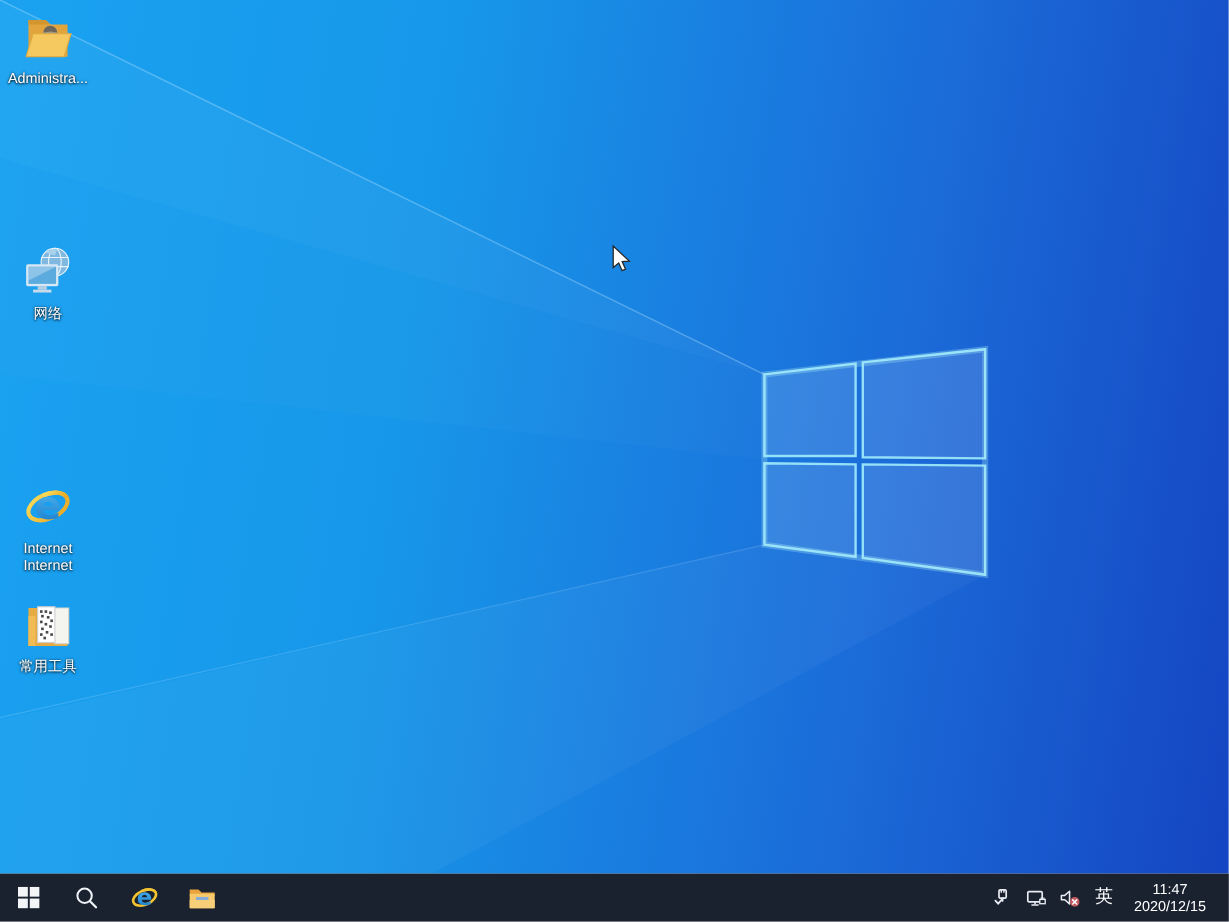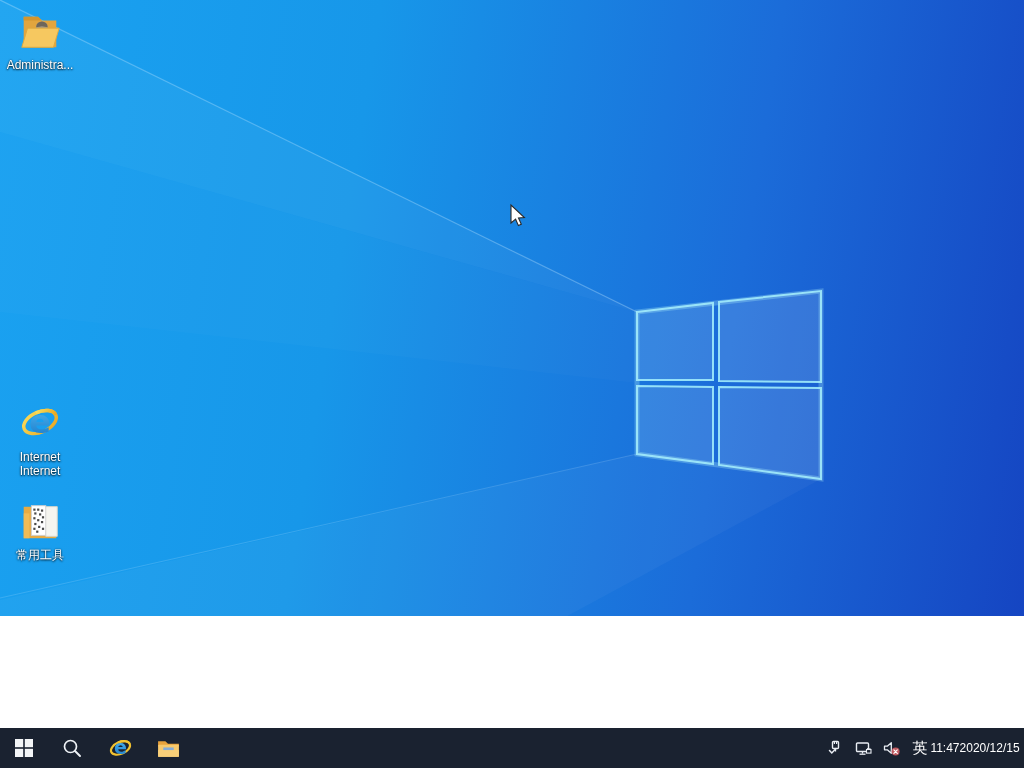--- a/index.html
+++ b/index.html
@@ -1,36 +1,36 @@
 <!DOCTYPE html>
 <html><head>
 <meta charset="utf-8">
 <style>
   html,body{margin:0;padding:0;width:1024px;height:768px;overflow:hidden;
     font-family:"Liberation Sans","DejaVu Sans",sans-serif;}
-  .desktop{position:relative;width:1024px;height:616px;
+  .desktop{position:relative;width:1024px;height:728px;
     background:linear-gradient(99deg,#1aa2f1 0%,#1797e9 34%,#1b6cd9 70%,#1545c2 100%);
     overflow:hidden;}
   .wallart{position:absolute;left:0;top:0;pointer-events:none;}
   
   .dicon{position:absolute;left:2px;width:76px;display:flex;flex-direction:column;
     align-items:center;cursor:default;}
   .dglyph{width:48px;height:50px;display:flex;align-items:center;justify-content:center;}
   .dlabel{margin-top:2px;font-size:12px;line-height:1.2;color:#fff;text-align:center;
     text-shadow:0 1px 2px rgba(0,0,0,.85),0 0 2px rgba(0,0,0,.6);max-width:74px;}
   
   .taskbar{position:absolute;left:0;top:728px;width:1024px;height:40px;
     background:#1a2230;display:flex;align-items:stretch;}
   .tbtn{width:48px;display:flex;align-items:center;justify-content:center;}
   .tb-spacer{flex:1;}
   .tray{display:flex;align-items:center;gap:2px;padding-right:4px;}
   .trayicon{width:26px;height:40px;display:flex;align-items:center;justify-content:center;}
   .lang{width:28px;text-align:center;color:#fff;font-size:15px;line-height:40px;}
-  .clock{width:74px;text-align:left;color:#fff;font-size:12px;line-height:14px;
-    padding:0 8px 0 2px;display:flex;flex-direction:row;justify-content:center;}
+  .clock{width:74px;text-align:center;color:#fff;font-size:12px;line-height:14px;
+    padding:0 8px 0 2px;display:flex;flex-direction:column;justify-content:center;}
   .cursor{position:absolute;left:506px;top:202px;pointer-events:none;}
 </style>
 </head>
 <body>
 
 <div class="desktop">
 
   <svg class="wallart" width="1024" height="728" viewBox="0 0 1024 728">
     <polygon points="637,312 0,0 0,132" fill="#ffffff" opacity="0.045"></polygon>
     <line x1="637" y1="312" x2="0" y2="0" stroke="#bfe6ff" stroke-width="1.2" opacity="0.35"></line>
@@ -57,20 +57,37 @@
         <path d="M26 14 a6 6 0 0 1 6 6 l-6 -1 l-6 1 a6 6 0 0 1 6 -6" fill="#6e665a"></path>
         <path d="M16 40 q10 -16 20 0 Z" fill="#3f9b4c"></path>
         <path d="M30 30 l6 6 l-4 4 l-6 -8 Z" fill="#2e7c3a"></path>
         <path d="M5 41 L11 21 L44 21 L38 41 Z" fill="#f6c860" stroke="#dfa93e" stroke-width="1"></path>
       </svg>
     </div>
     <div class="dlabel">Administra...</div>
   </div>
 
 
+  <div class="dicon" style="top:202px">
+    <div class="dglyph">
+      <svg width="46" height="46" viewBox="0 0 48 48">
+        <circle cx="30" cy="15" r="12" fill="#7fb9e2"></circle>
+        <ellipse cx="30" cy="15" rx="12" ry="12" fill="none" stroke="#e8f4fb" stroke-width="1"></ellipse>
+        <ellipse cx="30" cy="15" rx="5.5" ry="12" fill="none" stroke="#e8f4fb" stroke-width="1"></ellipse>
+        <path d="M18.5 11 L41.5 11 M18 19 L42 19" stroke="#e8f4fb" stroke-width="1"></path>
+        <path d="M22 7 a12 12 0 0 1 10 -3 l-2 5 Z" fill="#a9d2ec"></path>
+        <rect x="5" y="17" width="28" height="19" rx="1.5" fill="#d7e7f5"></rect>
+        <rect x="7" y="19" width="24" height="15" fill="#5cabdf"></rect>
+        <polygon points="7,19 31,19 7,31" fill="rgba(255,255,255,0.30)"></polygon>
+        <rect x="15" y="36" width="8" height="3" fill="#b9cfe0"></rect>
+        <rect x="11" y="39" width="16" height="2.5" fill="#c9dbe9"></rect>
+      </svg>
+    </div>
+    <div class="dlabel">网络</div>
+  </div>
 
 
   <div class="dicon" style="top:398px">
     <div class="dglyph">
       <svg width="46" height="46" viewBox="0 0 48 48">
         <defs>
           <linearGradient id="ieblue" x1="0" y1="0" x2="0" y2="1">
             <stop offset="0" stop-color="#55bdf5"></stop>
               <stop offset="1" stop-color="#1677c8"></stop>
           </linearGradient>

